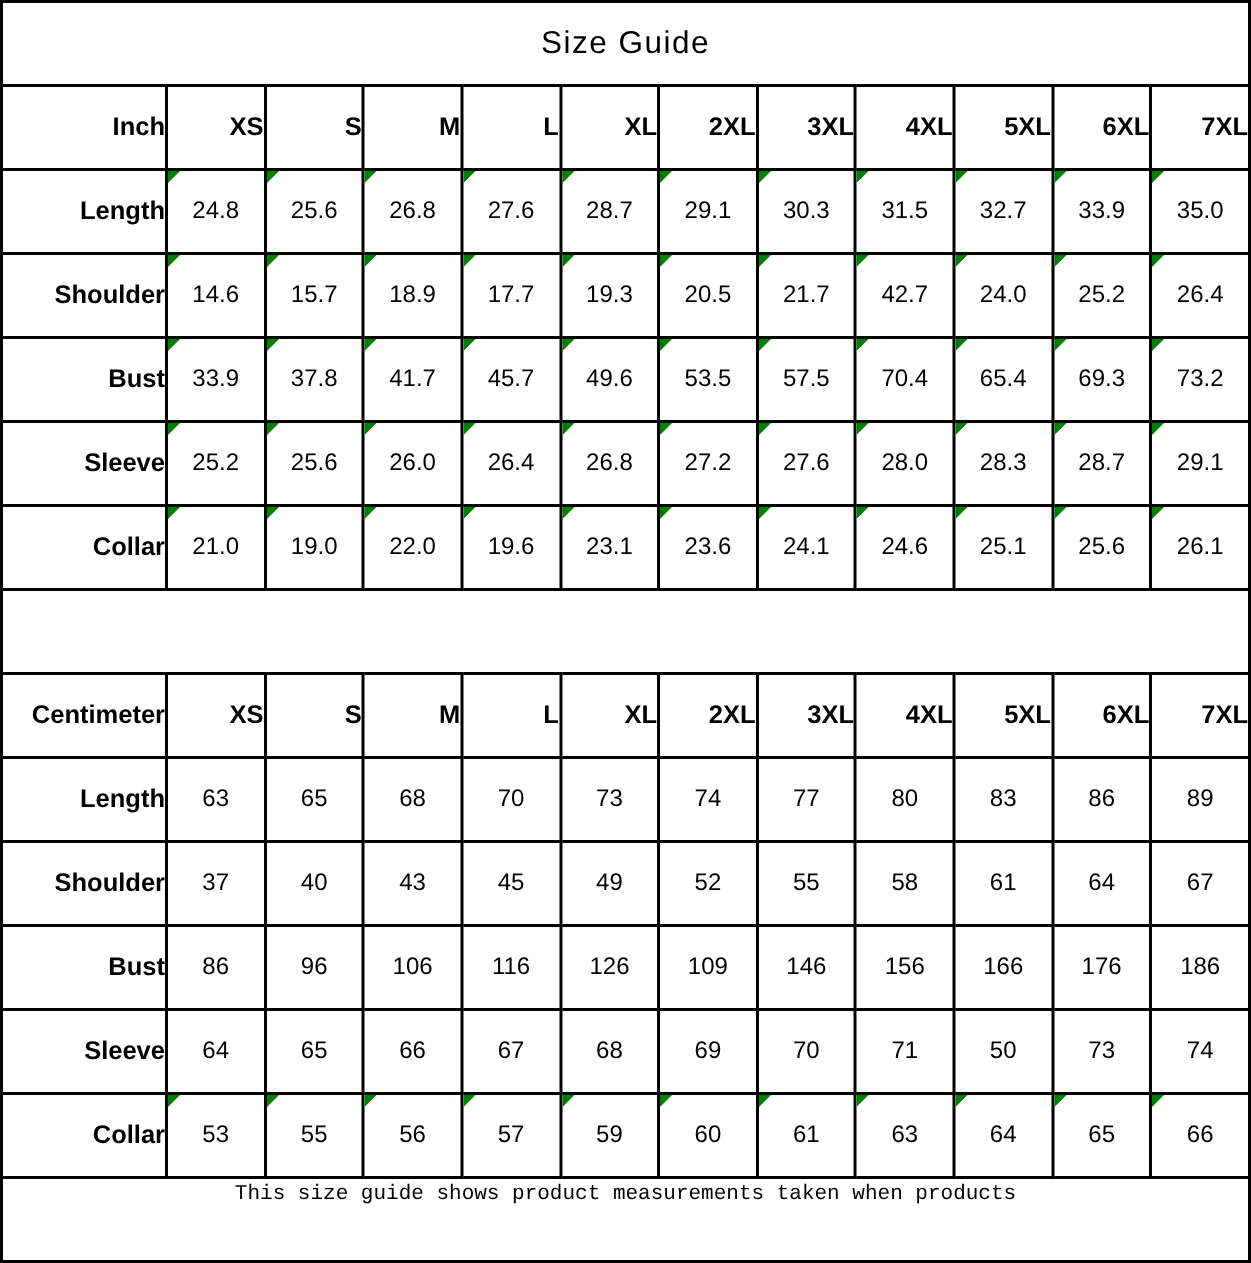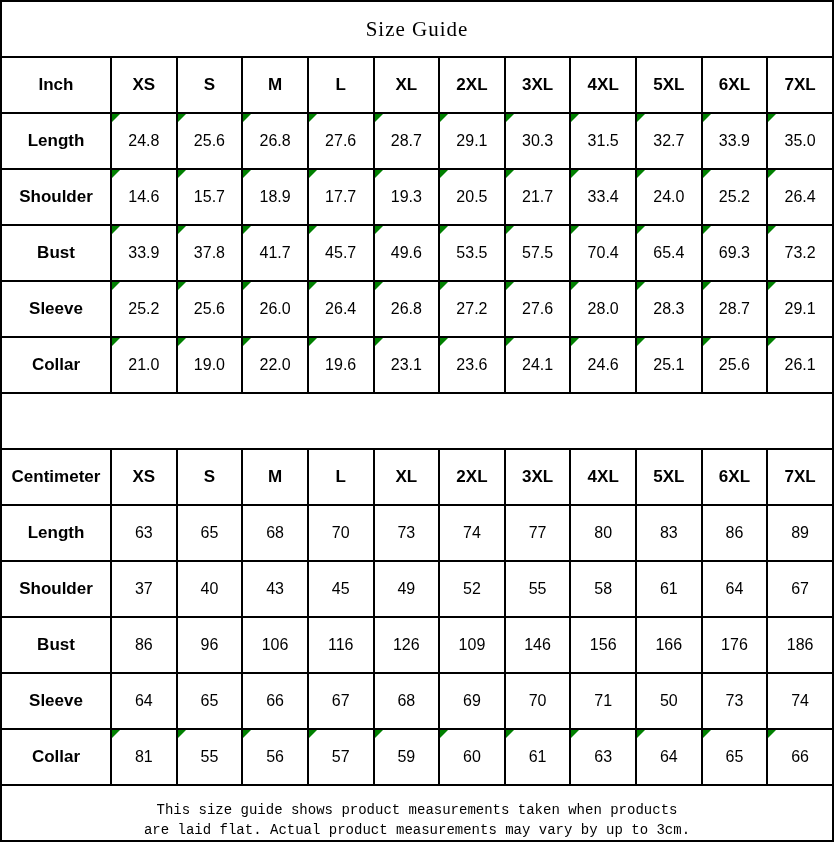--- a/index.html
+++ b/index.html
@@ -14,21 +14,21 @@
     font-family: "Liberation Sans", sans-serif;
   }
   .title-row {
     box-sizing: border-box;
     flex: 0 0 56px;
     border: 2px solid #000000;
     border-bottom: none;
     display: flex;
     align-items: center;
     justify-content: center;
-    font-family: Liberation Serif, serif;
+    font-family: Liberation Sans, sans-serif;
     font-size: 21px;
     letter-spacing: 1px;
   }
   table.size-table {
     border-collapse: collapse;
     table-layout: fixed;
     width: 100%;
     flex: 0 0 auto;
   }
   table.size-table th,
@@ -39,20 +39,21 @@
     padding: 0;
     text-align: center;
     vertical-align: middle;
     position: relative;
     overflow: hidden;
   }
   table.size-table th {
     font-weight: bold;
     font-size: 17px;
     font-family: "Liberation Sans", sans-serif;
+    text-align: right;
   }
   table.size-table td {
     font-weight: normal;
     font-size: 16px;
   }
   col.label-col { width: 110px; }
   .flag {
     position: absolute;
     top: 0;
     left: 0;
@@ -68,21 +69,21 @@
     border-right: 2px solid #000000;
   }
   .footer {
     box-sizing: border-box;
     flex: 1 1 auto;
     border: 2px solid #000000;
     border-top: none;
     display: flex;
     flex-direction: column;
     align-items: center;
-    justify-content: flex-end;
+    justify-content: flex-start;
     font-family: "Liberation Mono", "DejaVu Sans Mono", monospace;
     font-size: 14px;
     line-height: 20px;
     white-space: nowrap;
   }
 </style>
 </head>
 <body>
 
 <div class="sheet">
@@ -137,21 +138,21 @@
         </tr>
         <tr>
           <th>Shoulder</th>
           <td><span class="flag" style="border-top-color: rgb(0, 128, 0);"></span><span>14.6</span></td>
           <td><span class="flag" style="border-top-color: rgb(0, 128, 0);"></span><span>15.7</span></td>
           <td><span class="flag" style="border-top-color: rgb(0, 128, 0);"></span><span>18.9</span></td>
           <td><span class="flag" style="border-top-color: rgb(0, 128, 0);"></span><span>17.7</span></td>
           <td><span class="flag" style="border-top-color: rgb(0, 128, 0);"></span><span>19.3</span></td>
           <td><span class="flag" style="border-top-color: rgb(0, 128, 0);"></span><span>20.5</span></td>
           <td><span class="flag" style="border-top-color: rgb(0, 128, 0);"></span><span>21.7</span></td>
-          <td><span class="flag" style="border-top-color: rgb(0, 128, 0);"></span><span>33.4</span></td>
+          <td><span class="flag" style="border-top-color: rgb(0, 128, 0);"></span><span>42.7</span></td>
           <td><span class="flag" style="border-top-color: rgb(0, 128, 0);"></span><span>24.0</span></td>
           <td><span class="flag" style="border-top-color: rgb(0, 128, 0);"></span><span>25.2</span></td>
           <td><span class="flag" style="border-top-color: rgb(0, 128, 0);"></span><span>26.4</span></td>
         </tr>
         <tr>
           <th>Bust</th>
           <td><span class="flag" style="border-top-color: rgb(0, 128, 0);"></span><span>33.9</span></td>
           <td><span class="flag" style="border-top-color: rgb(0, 128, 0);"></span><span>37.8</span></td>
           <td><span class="flag" style="border-top-color: rgb(0, 128, 0);"></span><span>41.7</span></td>
           <td><span class="flag" style="border-top-color: rgb(0, 128, 0);"></span><span>45.7</span></td>
@@ -279,33 +280,32 @@
           <td><span>68</span></td>
           <td><span>69</span></td>
           <td><span>70</span></td>
           <td><span>71</span></td>
           <td><span>50</span></td>
           <td><span>73</span></td>
           <td><span>74</span></td>
         </tr>
         <tr>
           <th>Collar</th>
-          <td><span class="flag" style="border-top-color: rgb(0, 128, 0);"></span><span>81</span></td>
+          <td><span class="flag" style="border-top-color: rgb(0, 128, 0);"></span><span>53</span></td>
           <td><span class="flag" style="border-top-color: rgb(0, 128, 0);"></span><span>55</span></td>
           <td><span class="flag" style="border-top-color: rgb(0, 128, 0);"></span><span>56</span></td>
           <td><span class="flag" style="border-top-color: rgb(0, 128, 0);"></span><span>57</span></td>
           <td><span class="flag" style="border-top-color: rgb(0, 128, 0);"></span><span>59</span></td>
           <td><span class="flag" style="border-top-color: rgb(0, 128, 0);"></span><span>60</span></td>
           <td><span class="flag" style="border-top-color: rgb(0, 128, 0);"></span><span>61</span></td>
           <td><span class="flag" style="border-top-color: rgb(0, 128, 0);"></span><span>63</span></td>
           <td><span class="flag" style="border-top-color: rgb(0, 128, 0);"></span><span>64</span></td>
           <td><span class="flag" style="border-top-color: rgb(0, 128, 0);"></span><span>65</span></td>
           <td><span class="flag" style="border-top-color: rgb(0, 128, 0);"></span><span>66</span></td>
         </tr>
       </tbody>
     </table>
 
   <div class="footer">
     <div>This size guide shows product measurements taken when products</div>
-    <div>are laid flat. Actual product measurements may vary by up to 3cm.</div>
   </div>
 
 </div>
 
 </body></html>

